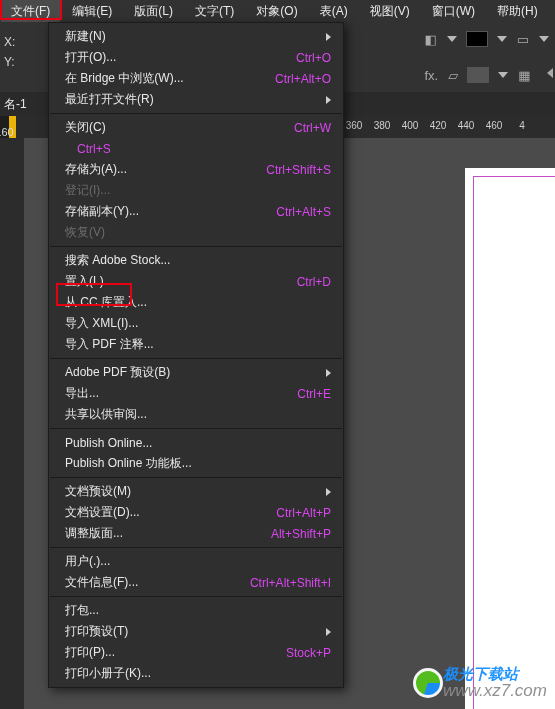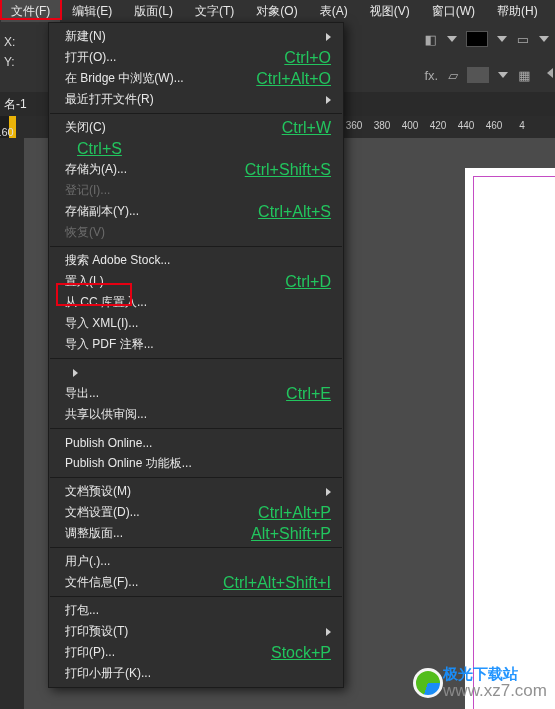--- a/index.html
+++ b/index.html
@@ -151,21 +151,21 @@
     display:flex;
     align-items:center;
     height: 21px;
     padding: 0 12px 0 16px;
     color:#e8e8e8;
     cursor:default;
     position:relative;
   }
   .dropdown .item.disabled { color:#6b6b6b; }
   .dropdown .item .label { flex:1; white-space:nowrap; }
-  .dropdown .item .shortcut { color:#22c55e; font-size:16px; margin-left:12px;text-decoration:underline; }
+  .dropdown .item .shortcut { color:#d946ef; font-size:12px; margin-left:12px; }
   .dropdown .item .sub-arrow {
     width:0;height:0;
     border-top:4px solid transparent;
     border-bottom:4px solid transparent;
     border-left:5px solid #cfcfcf;
     margin-left:8px;
   }
   .dropdown .sep {
     height:1px;
     background:#1b1b1b;
@@ -184,20 +184,21 @@
     z-index:60;
   }
 
   
   .watermark {
     position:absolute;
     right:8px; bottom:8px;
     display:flex; align-items:center; gap:0;
     z-index:70;
     opacity:.95;
+    font-style:italic;
   }
   .wm-logo {
     width:30px;height:30px;
     border-radius:50%;
     background: conic-gradient(#53c41a 0 90deg, #1890ff 90deg 200deg, #53c41a 200deg 360deg);
     border:3px solid #fff;
   }
   .wm-text .cn { color:#1890ff; font-weight:bold; font-size:15px; line-height:1;}
   .wm-text .url{ color:#8c8c8c; font-size:17px; line-height:1.2;}
 </style>
@@ -320,20 +321,21 @@
       <span class="label">从 CC 库置入...</span>
     </div>
     <div class="item">
       <span class="label">导入 XML(I)...</span>
     </div>
     <div class="item">
       <span class="label">导入 PDF 注释...</span>
     </div>
     <div class="sep"></div>
     <div class="item">
+      <span class="label">Adobe PDF 预设(B)</span>
       <span class="sub-arrow"></span>
     </div>
     <div class="item">
       <span class="label">导出...</span>
       <span class="shortcut">Ctrl+E</span>
     </div>
     <div class="item">
       <span class="label">共享以供审阅...</span>
     </div>
     <div class="sep"></div>

